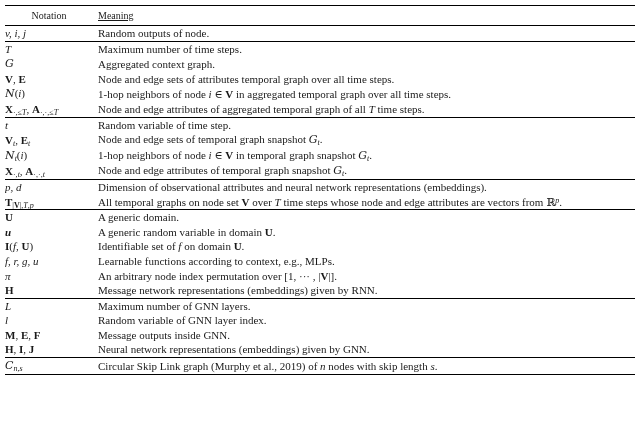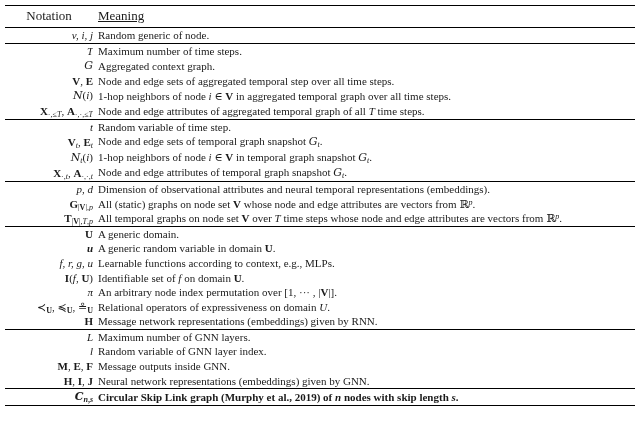--- a/index.html
+++ b/index.html
@@ -21,38 +21,38 @@
   table.notation-table {
     border-collapse: collapse;
     width: 100%;
     table-layout: fixed;
     font-size: 11px;
   }
   thead th {
     border-top: 1.4px solid #000;
     border-bottom: 1px solid #000;
     font-weight: normal;
-    font-size: 13px;
+    font-size: 10px;
     padding: 2px 0 3px 0;
     height: 14px;
   }
   th.col-notation { width: 88px; text-align: center; }
   th.col-meaning  { text-align: left; padding-left: 5px; text-decoration: underline; }
   tbody td {
     padding: 0;
     line-height: 14.6px;
     height: 14.6px;
     white-space: nowrap;
     overflow: hidden;
     vertical-align: middle;
   }
-  td.notation { text-align: right; margin-top: 8px; }
+  td.notation { text-align: left; margin-top: 8px; }
   td.meaning  { text-align: left; padding-left: 5px; }
   tbody tr.group-start td { border-top: 1px solid #000; }
-  tbody tr:last-child td  { border-bottom: 1.4px solid #000; font-weight: bold; }
+  tbody tr:last-child td  { border-bottom: 1.4px solid #000; }
   
   .bb  { font-weight: 700; }                              
   .cal { font-style: italic; font-family: "DejaVu Serif", serif; } 
   i    { font-family: "Liberation Serif", serif; }
   b    { font-weight: 700; }
   sub  { font-size: 8px; vertical-align: -2px; line-height: 0; }
   sup  { font-size: 8px; vertical-align: 3px;  line-height: 0; }
 </style>
 </head>
 <body>
@@ -61,33 +61,33 @@
   <table class="notation-table">
     <thead>
       <tr>
         <th class="col-notation">Notation</th>
         <th class="col-meaning">Meaning</th>
       </tr>
     </thead>
     <tbody>
         <tr>
           <td class="notation"><i>v, i, j</i></td>
-          <td class="meaning">Random generic of node.</td>
+          <td class="meaning">Random outputs of node.</td>
         </tr>
         <tr class="group-start">
           <td class="notation"><i>T</i></td>
           <td class="meaning">Maximum number of time steps.</td>
         </tr>
         <tr>
           <td class="notation"><span class="cal">G</span></td>
           <td class="meaning">Aggregated context graph.</td>
         </tr>
         <tr>
           <td class="notation"><span class="bb">V</span>, <span class="bb">E</span></td>
-          <td class="meaning">Node and edge sets of aggregated temporal step over all time steps.</td>
+          <td class="meaning">Node and edge sets of attributes temporal graph over all time steps.</td>
         </tr>
         <tr>
           <td class="notation"><span class="cal">N</span>(<i>i</i>)</td>
           <td class="meaning">1-hop neighbors of node <i>i</i> ∈ <span class="bb">V</span> in aggregated temporal graph over all time steps.</td>
         </tr>
         <tr>
           <td class="notation"><b>X</b><sub>·,≤<i>T</i></sub>, <b>A</b><sub>·,·,≤<i>T</i></sub></td>
           <td class="meaning">Node and edge attributes of aggregated temporal graph of all <i>T</i> time steps.</td>
         </tr>
         <tr class="group-start">
@@ -101,53 +101,45 @@
         <tr>
           <td class="notation"><span class="cal">N</span><sub><i>t</i></sub>(<i>i</i>)</td>
           <td class="meaning">1-hop neighbors of node <i>i</i> ∈ <span class="bb">V</span> in temporal graph snapshot <span class="cal">G</span><sub><i>t</i></sub>.</td>
         </tr>
         <tr>
           <td class="notation"><b>X</b><sub>·,<i>t</i></sub>, <b>A</b><sub>·,·,<i>t</i></sub></td>
           <td class="meaning">Node and edge attributes of temporal graph snapshot <span class="cal">G</span><sub><i>t</i></sub>.</td>
         </tr>
         <tr class="group-start">
           <td class="notation"><i>p, d</i></td>
-          <td class="meaning">Dimension of observational attributes and neural temporal representations (embeddings).</td>
-        </tr>
-        <tr>
-          <td class="notation"><span class="bb">G</span><sub>|<span class="bb">V</span>|,<i>p</i></sub></td>
-          <td class="meaning">All (static) graphs on node set <span class="bb">V</span> whose node and edge attributes are vectors from ℝ<sup><i>p</i></sup>.</td>
+          <td class="meaning">Dimension of observational attributes and neural network representations (embeddings).</td>
         </tr>
         <tr>
           <td class="notation"><span class="bb">T</span><sub>|<span class="bb">V</span>|,<i>T</i>,<i>p</i></sub></td>
           <td class="meaning">All temporal graphs on node set <span class="bb">V</span> over <i>T</i> time steps whose node and edge attributes are vectors from ℝ<sup><i>p</i></sup>.</td>
         </tr>
         <tr class="group-start">
           <td class="notation"><span class="bb">U</span></td>
           <td class="meaning">A generic domain.</td>
         </tr>
         <tr>
           <td class="notation"><b><i>u</i></b></td>
           <td class="meaning">A generic random variable in domain <span class="bb">U</span>.</td>
         </tr>
         <tr>
+          <td class="notation"><span class="bb">I</span>(<i>f</i>, <span class="bb">U</span>)</td>
+          <td class="meaning">Identifiable set of <i>f</i> on domain <span class="bb">U</span>.</td>
+        </tr>
+        <tr>
           <td class="notation"><i>f, r, g, u</i></td>
           <td class="meaning">Learnable functions according to context, e.g., MLPs.</td>
         </tr>
         <tr>
-          <td class="notation"><span class="bb">I</span>(<i>f</i>, <span class="bb">U</span>)</td>
-          <td class="meaning">Identifiable set of <i>f</i> on domain <span class="bb">U</span>.</td>
-        </tr>
-        <tr>
           <td class="notation"><i>π</i></td>
           <td class="meaning">An arbitrary node index permutation over [1, ··· , |<span class="bb">V</span>|].</td>
-        </tr>
-        <tr>
-          <td class="notation">≺<sub><span class="bb">U</span></sub>, ≼<sub><span class="bb">U</span></sub>, ≗<sub><span class="bb">U</span></sub></td>
-          <td class="meaning">Relational operators of expressiveness on domain <i>U</i>.</td>
         </tr>
         <tr>
           <td class="notation"><b>H</b></td>
           <td class="meaning">Message network representations (embeddings) given by RNN.</td>
         </tr>
         <tr class="group-start">
           <td class="notation"><i>L</i></td>
           <td class="meaning">Maximum number of GNN layers.</td>
         </tr>
         <tr>

